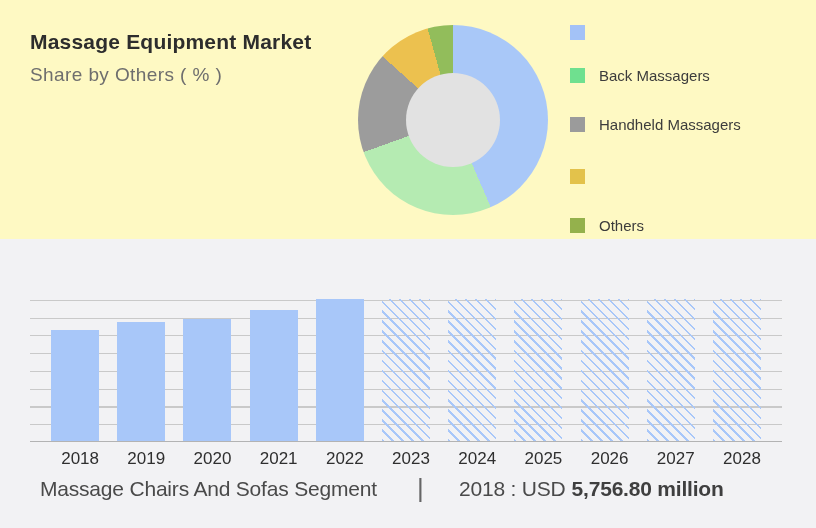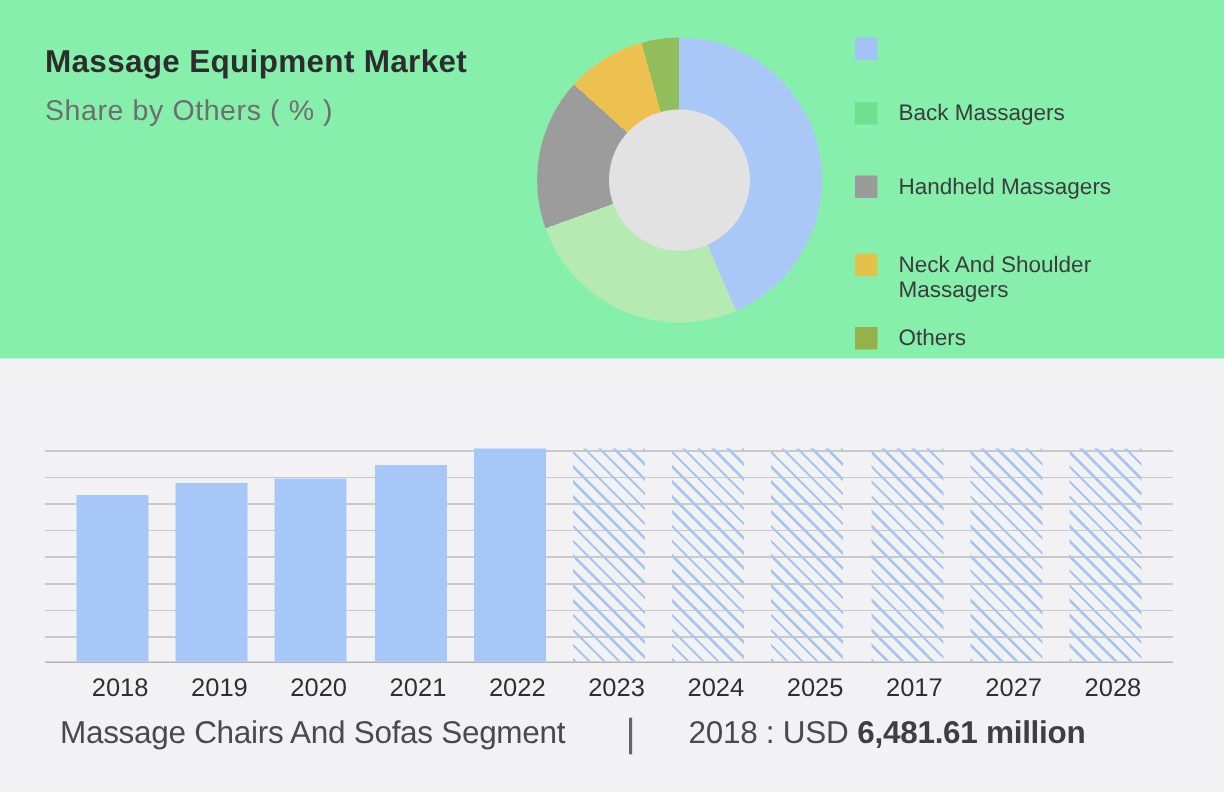--- a/index.html
+++ b/index.html
@@ -2,21 +2,21 @@
 <html><head>
 <meta charset="utf-8">
 <style>
   html,body{margin:0;padding:0;background:#ffffff;}
   .page{
     position:relative;width:816px;height:528px;overflow:hidden;
     background:#F2F2F4;
     font-family:"Liberation Sans","DejaVu Sans",sans-serif;
   }
   
-  .top-panel{position:absolute;left:0;top:0;width:816px;height:239px;background:#86efac;}
+  .top-panel{position:absolute;left:0;top:0;width:816px;height:239px;background:#fef9c3;}
   .titles{position:absolute;left:30px;top:30px;}
   .title{font-size:21px;font-weight:bold;color:#2D2D2D;letter-spacing:.2px;}
   .subtitle{font-size:19px;color:#6E6E6E;margin-top:10px;letter-spacing:.4px;}
   
   .donut{position:absolute;left:358px;top:25px;width:190px;height:190px;border-radius:50%;}
   .hole{position:absolute;left:50%;top:50%;width:94px;height:94px;margin:-47px 0 0 -47px;
         border-radius:50%;background:#E2E2E2;}
   
   .legend{position:absolute;left:568px;top:0;width:248px;height:239px;}
   .legend-item{position:absolute;left:0;}
@@ -71,21 +71,20 @@
         <div class="legend-item">
           <div class="swatch" style="background: rgb(111, 224, 143);"></div>
           <div class="legend-label">Back Massagers</div>
         </div>
         <div class="legend-item">
           <div class="swatch" style="background: rgb(155, 155, 155);"></div>
           <div class="legend-label">Handheld Massagers</div>
         </div>
         <div class="legend-item">
           <div class="swatch" style="background: rgb(227, 194, 75);"></div>
-          <div class="legend-label">Neck And Shoulder Massagers</div>
         </div>
         <div class="legend-item">
           <div class="swatch" style="background: rgb(148, 177, 76);"></div>
           <div class="legend-label">Others</div>
         </div>
       </div>
   </div>
 
   <div class="plot" id="plot">
       <div class="bar" style="height: 111px; background: rgb(168, 199, 249);"></div>
@@ -102,24 +101,24 @@
     </div>
   <div class="xlabels" id="xlabels">
       <div class="xlabel">2018</div>
       <div class="xlabel">2019</div>
       <div class="xlabel">2020</div>
       <div class="xlabel">2021</div>
       <div class="xlabel">2022</div>
       <div class="xlabel">2023</div>
       <div class="xlabel">2024</div>
       <div class="xlabel">2025</div>
-      <div class="xlabel">2017</div>
+      <div class="xlabel">2026</div>
       <div class="xlabel">2027</div>
       <div class="xlabel">2028</div>
     </div>
 
   <div class="caption">
     <span class="cap-left">Massage Chairs And Sofas Segment</span>
     <span class="cap-sep">|</span>
-    <span class="cap-right"><span>2018 : USD</span><b>6,481.61 million</b></span>
+    <span class="cap-right"><span>2018 : USD</span><b>5,756.80 million</b></span>
   </div>
 
 </div>
 
 </body></html>

